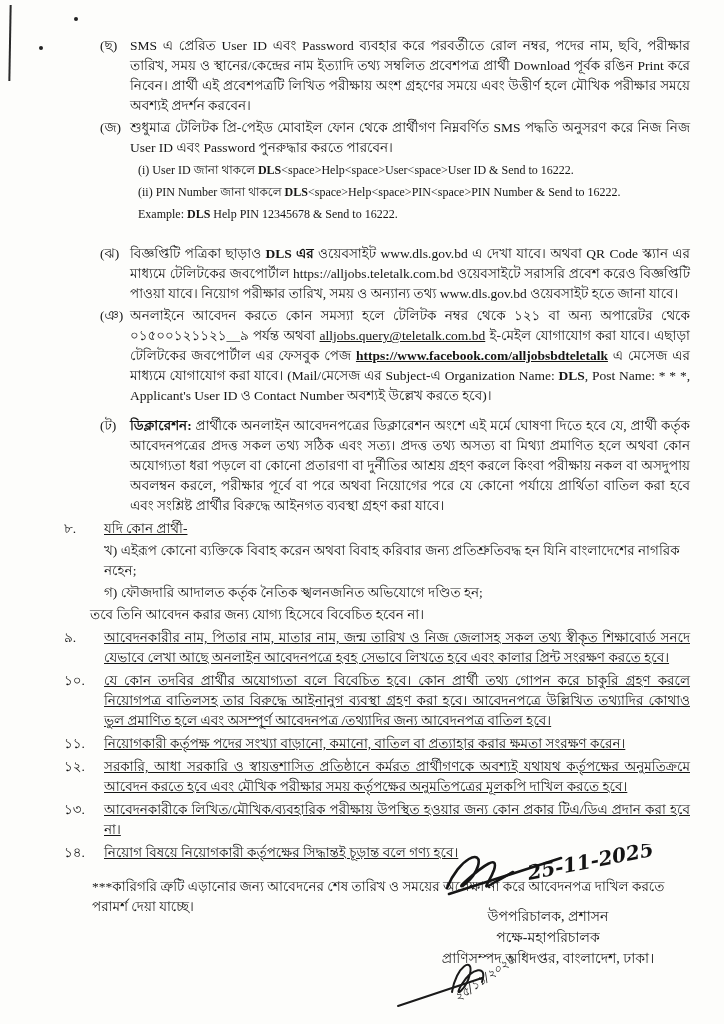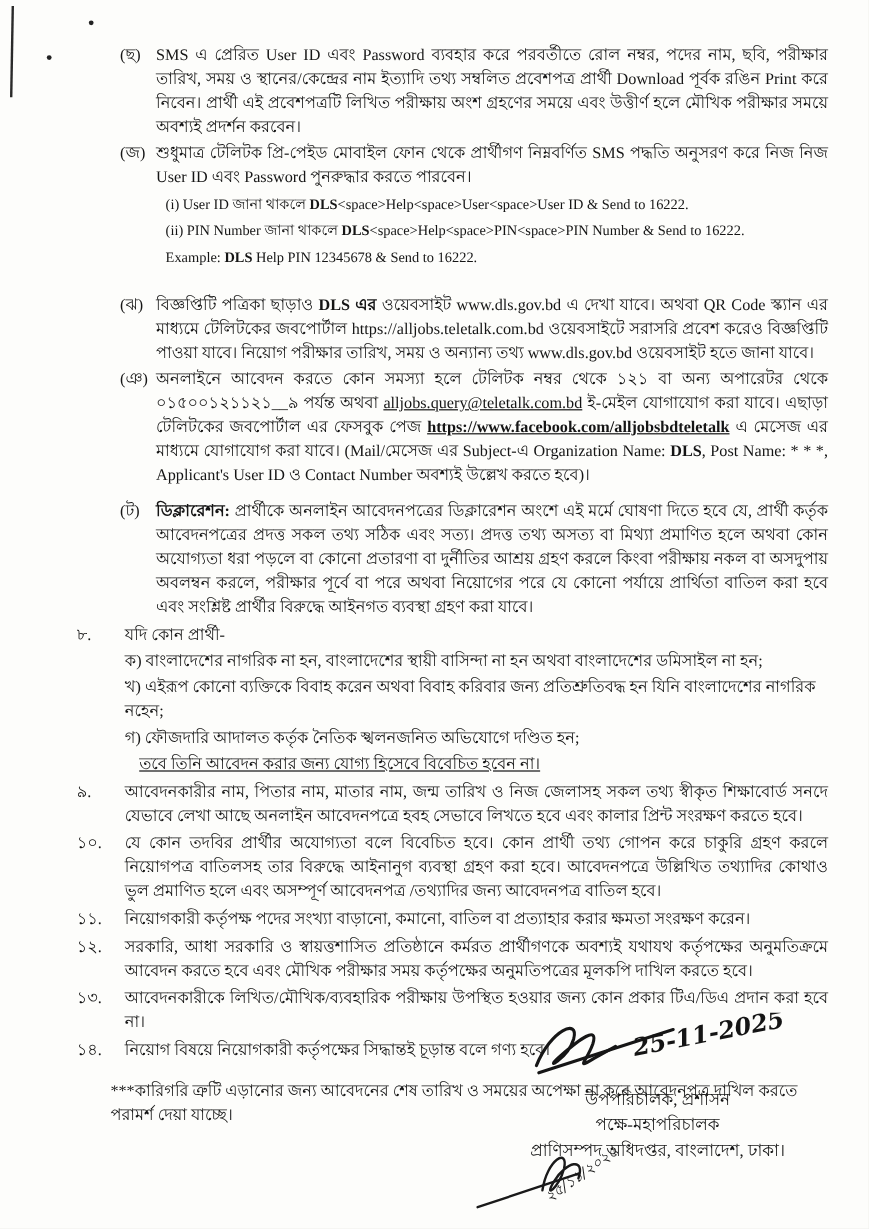--- a/index.html
+++ b/index.html
@@ -20,23 +20,23 @@
   .litem{display:flex;margin-left:36px;margin-bottom:2px;}
   .lmark{flex:none;width:30px;}
   .ltext{flex:1;text-align:justify;}
   
   .sub{margin-left:98px;text-indent:-24px;margin-bottom:2px;font-size:12px;}
   .gap-lg{margin-top:20px;}
   .gap-md{margin-top:10px;}
   
   .nitem{display:flex;margin-top:3px;}
   .nmark{flex:none;width:40px;}
-  .ntext{flex:1;text-align:justify;}
+  .ntext{flex:1;text-align:justify;text-decoration:underline;}
   .nsub{margin-left:40px;margin-top:2px;}
-  .nsub2{margin-left:52px;margin-top:2px;text-decoration:underline;}
+  .nsub2{margin-left:26px;margin-top:2px;}
   .footnote{margin-left:28px;margin-top:14px;font-weight:400;}
   
   .artifact-line{position:absolute;left:9px;top:5px;width:2px;height:76px;background:#2a2a2a;transform:rotate(1deg);}
   .artifact-dot{position:absolute;width:4px;height:4px;border-radius:50%;background:#222;}
   .dot1{left:74px;top:17px;}
   .dot2{left:39px;top:46px;}
   
   .sigblock{position:absolute;left:398px;top:844px;width:300px;text-align:center;font-size:14px;line-height:21px;}
   .sigline{white-space:nowrap;}
   .ink{fill:none;stroke:#161616;stroke-width:2.6;stroke-linecap:round;}
@@ -81,21 +81,20 @@
 
     <div class="litem gap-md">
       <span class="lmark">(ট)</span>
       <div class="ltext"><span class="b">ডিক্লারেশন:</span><span> প্রার্থীকে অনলাইন আবেদনপত্রের ডিক্লারেশন অংশে এই মর্মে ঘোষণা দিতে হবে যে, প্রার্থী কর্তৃক আবেদনপত্রের প্রদত্ত সকল তথ্য সঠিক এবং সত্য। প্রদত্ত তথ্য অসত্য বা মিথ্যা প্রমাণিত হলে অথবা কোন অযোগ্যতা ধরা পড়লে বা কোনো প্রতারণা বা দুর্নীতির আশ্রয় গ্রহণ করলে কিংবা পরীক্ষায় নকল বা অসদুপায় অবলম্বন করলে, পরীক্ষার পূর্বে বা পরে অথবা নিয়োগের পরে যে কোনো পর্যায়ে প্রার্থিতা বাতিল করা হবে এবং সংশ্লিষ্ট প্রার্থীর বিরুদ্ধে আইনগত ব্যবস্থা গ্রহণ করা যাবে।</span></div>
     </div>
 
     <div class="nitem gap-md">
       <span class="nmark">৮.</span>
       <div class="ntext">যদি কোন প্রার্থী-</div>
     </div>
-    <div class="nsub">ক) বাংলাদেশের নাগরিক না হন, বাংলাদেশের স্থায়ী বাসিন্দা না হন অথবা বাংলাদেশের ডমিসাইল না হন;</div>
     <div class="nsub">খ) এইরূপ কোনো ব্যক্তিকে বিবাহ করেন অথবা বিবাহ করিবার জন্য প্রতিশ্রুতিবদ্ধ হন যিনি বাংলাদেশের নাগরিক নহেন;</div>
     <div class="nsub">গ) ফৌজদারি আদালত কর্তৃক নৈতিক স্খলনজনিত অভিযোগে দণ্ডিত হন;</div>
     <div class="nsub2">তবে তিনি আবেদন করার জন্য যোগ্য হিসেবে বিবেচিত হবেন না।</div>
 
     <div class="nitem">
       <span class="nmark">৯.</span>
       <div class="ntext">আবেদনকারীর নাম, পিতার নাম, মাতার নাম, জন্ম তারিখ ও নিজ জেলাসহ সকল তথ্য স্বীকৃত শিক্ষাবোর্ড সনদে যেভাবে লেখা আছে অনলাইন আবেদনপত্রে হবহ সেভাবে লিখতে হবে এবং কালার প্রিন্ট সংরক্ষণ করতে হবে।</div>
     </div>
 
     <div class="nitem">

